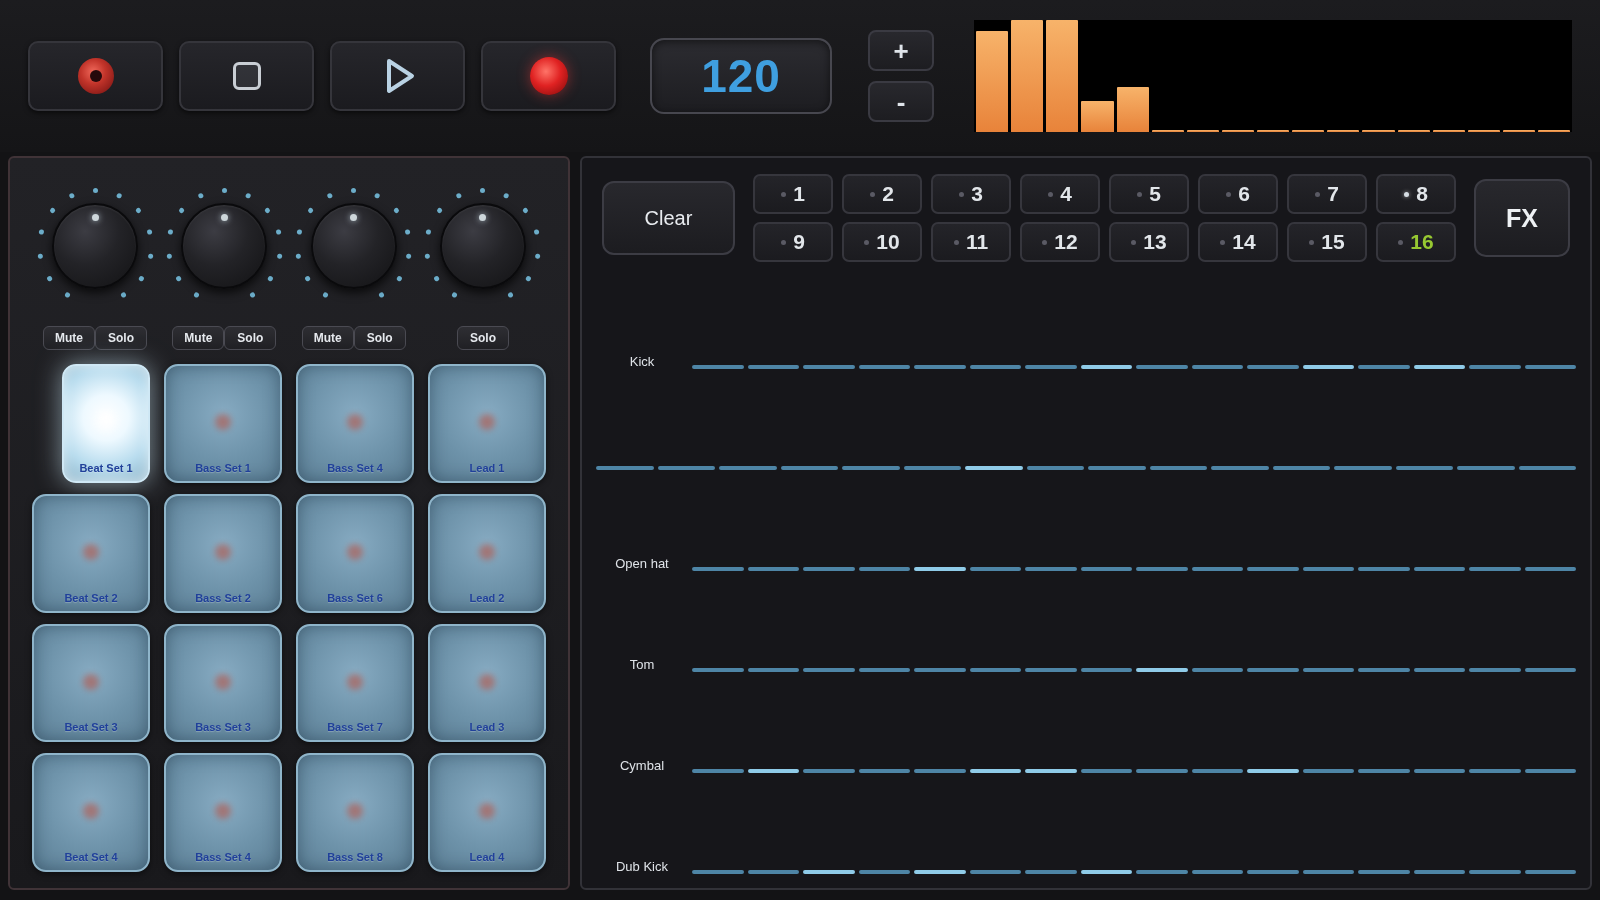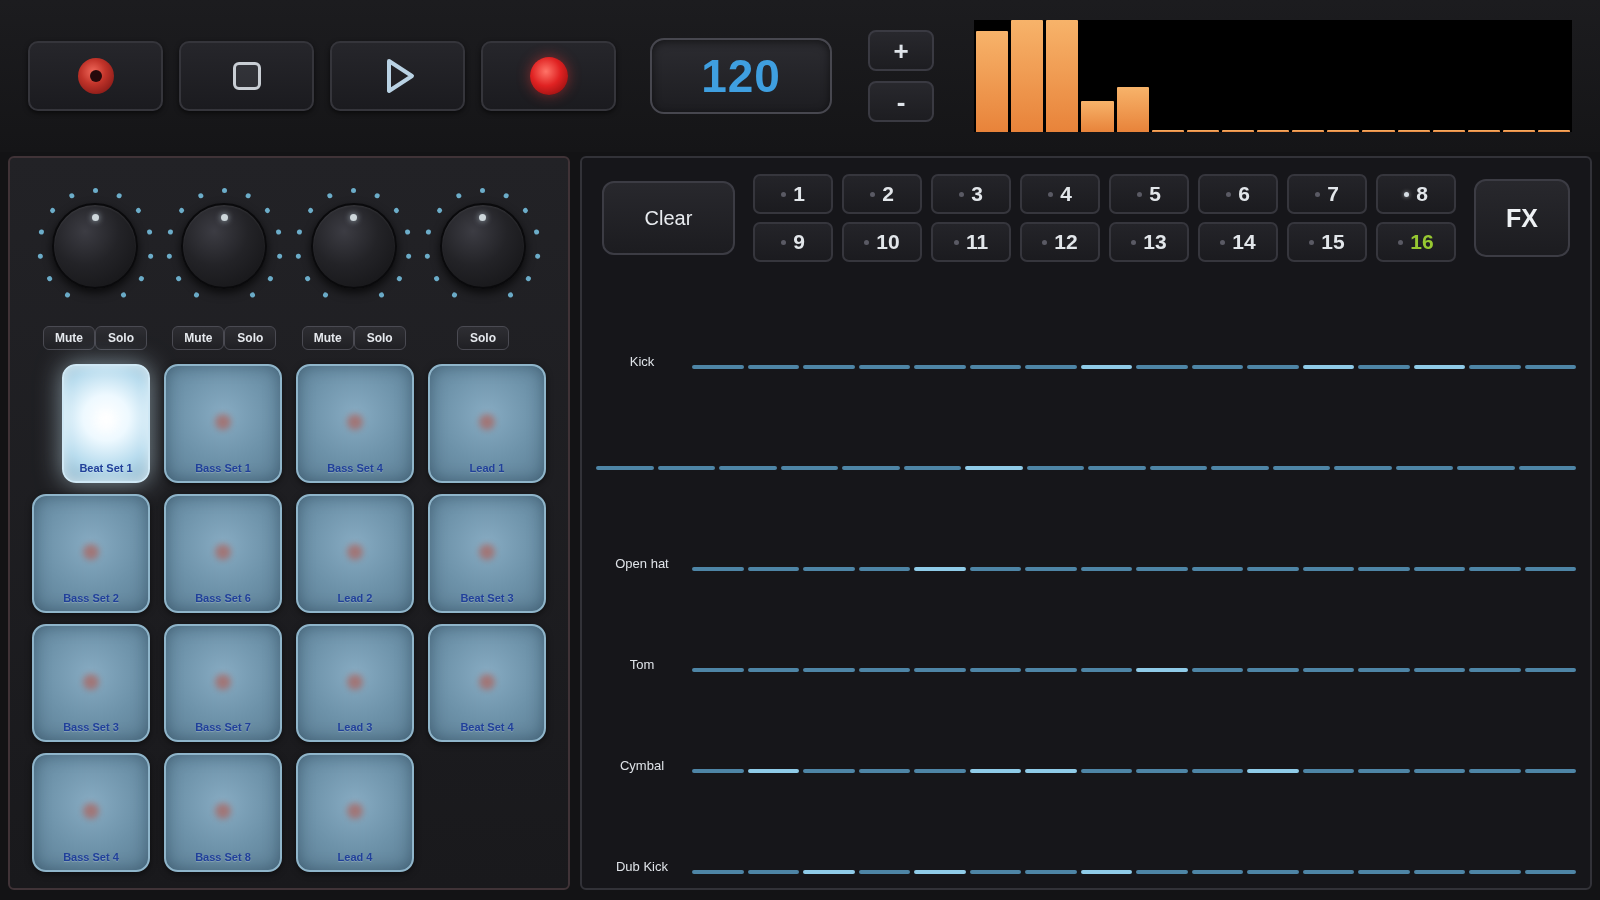--- a/index.html
+++ b/index.html
@@ -230,20 +230,24 @@
           <div class="pad">
             <div class="pad-dot"></div>
             <div class="pad-label">Bass Set 4</div>
           </div>
           <div class="pad">
             <div class="pad-dot"></div>
             <div class="pad-label">Lead 1</div>
           </div>
           <div class="pad">
             <div class="pad-dot"></div>
+            <div class="pad-label">Beat Set 2</div>
+          </div>
+          <div class="pad">
+            <div class="pad-dot"></div>
             <div class="pad-label">Bass Set 2</div>
           </div>
           <div class="pad">
             <div class="pad-dot"></div>
             <div class="pad-label">Bass Set 6</div>
           </div>
           <div class="pad">
             <div class="pad-dot"></div>
             <div class="pad-label">Lead 2</div>
           </div>

